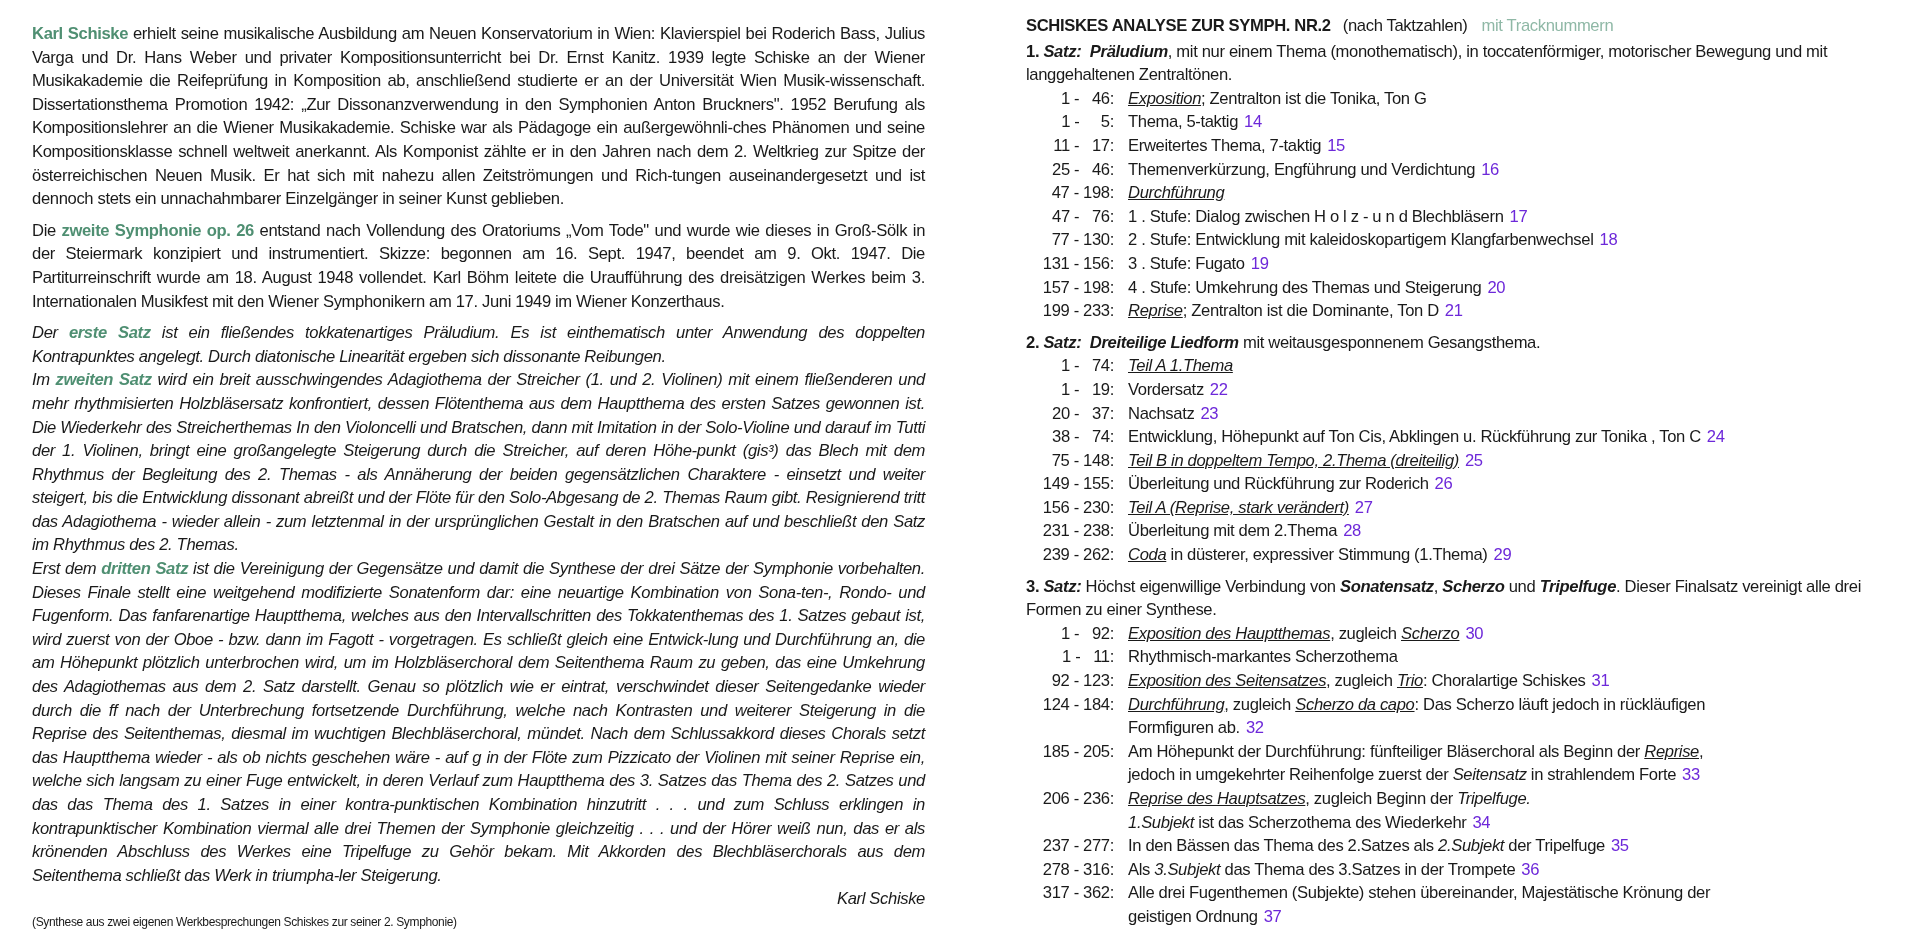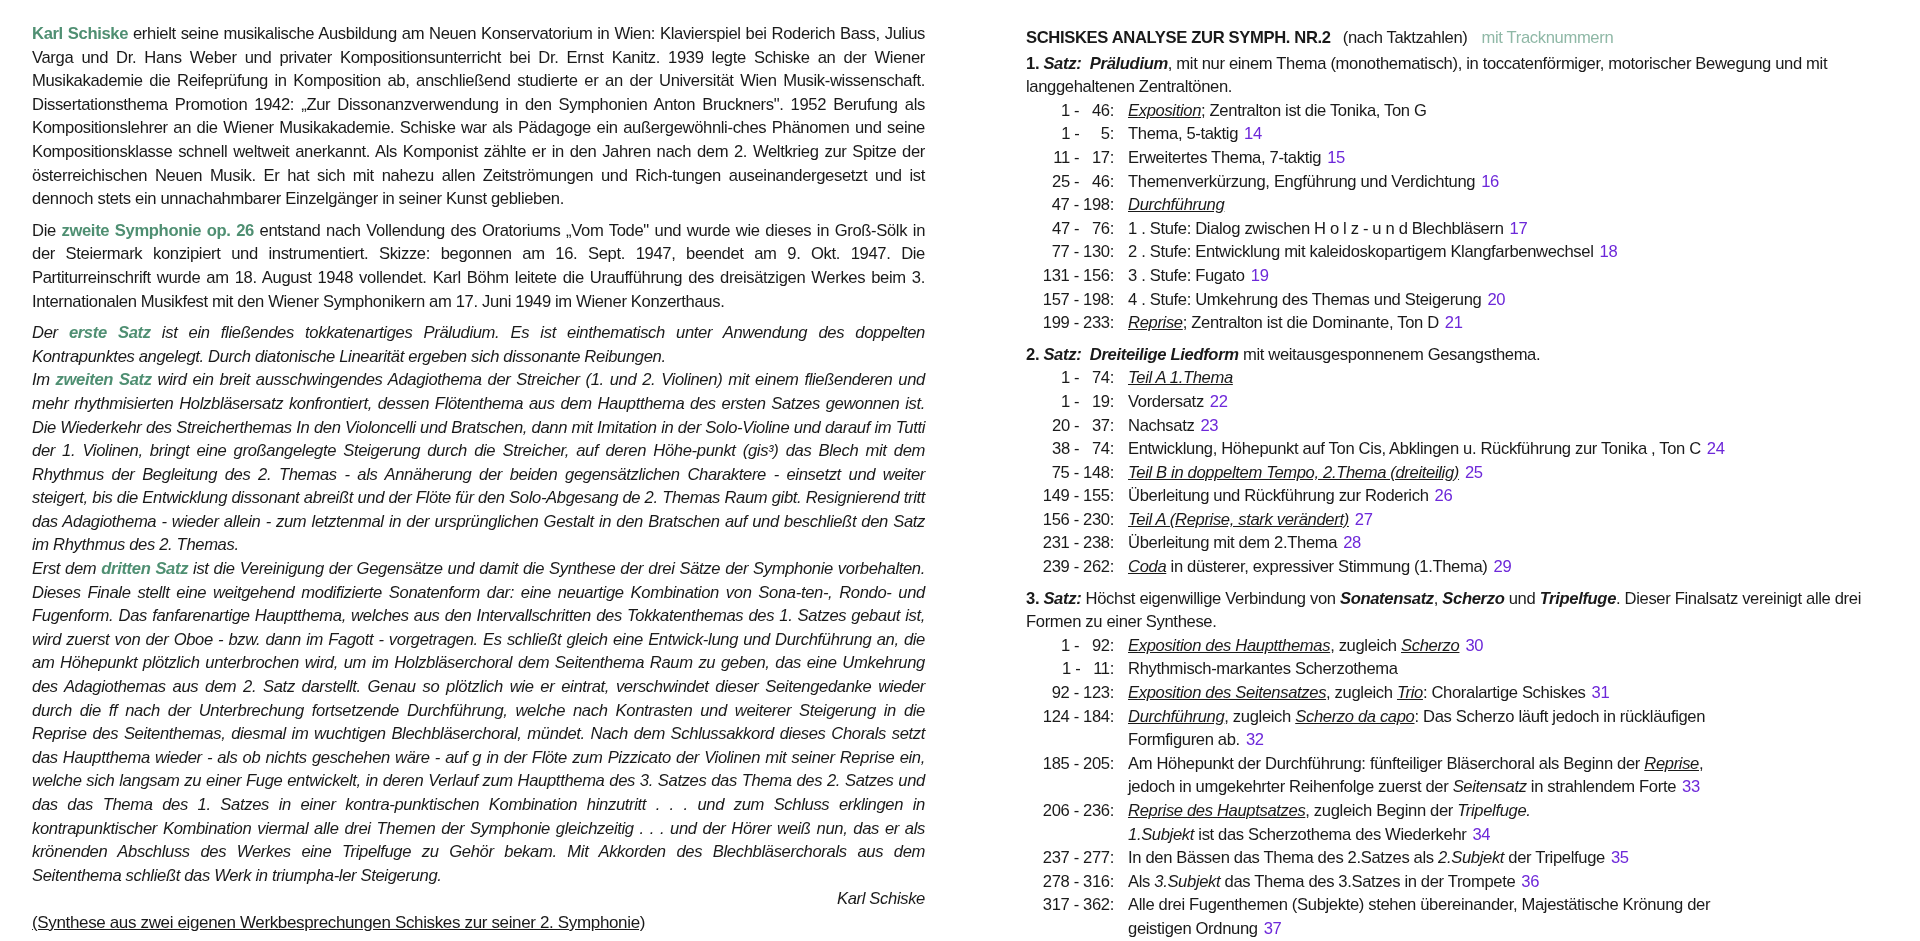--- a/index.html
+++ b/index.html
@@ -13,24 +13,24 @@
     position: absolute; left: 32px; top: 22px; width: 893px;
     font-size: 16.6px; line-height: 23.6px;
     text-align: justify;
     letter-spacing: -0.35px;
   }
   .col-left p { margin: 0; }
   .col-left p.gap { margin-bottom: 8px; }
   .green { color: #4f8f72; font-weight: bold; }
   .it { font-style: italic; }
   .signature { text-align: right; font-style: italic; margin-top: -22px; }
-  .source-note { font-size: 17px; margin-top: 8px; text-align: left; text-decoration: underline; }
+  .source-note { font-size: 12px; margin-top: 8px; text-align: left; }
 
   .col-right {
-    position: absolute; left: 1026px; top: 26px; width: 870px;
+    position: absolute; left: 1026px; top: 14px; width: 870px;
     font-size: 16.6px; line-height: 23.6px;
     letter-spacing: -0.35px;
   }
   .title-line { margin: 0 0 2px 0; }
   .title-main { font-weight: bold; }
   .title-sub { margin-left: 12px; }
   .title-track { color: #8fb8a6; margin-left: 14px; }
   .satz-head { margin: 0; }
   .satz-head.gap { margin-top: 8px; }
   .satz-num { font-weight: bold; }

